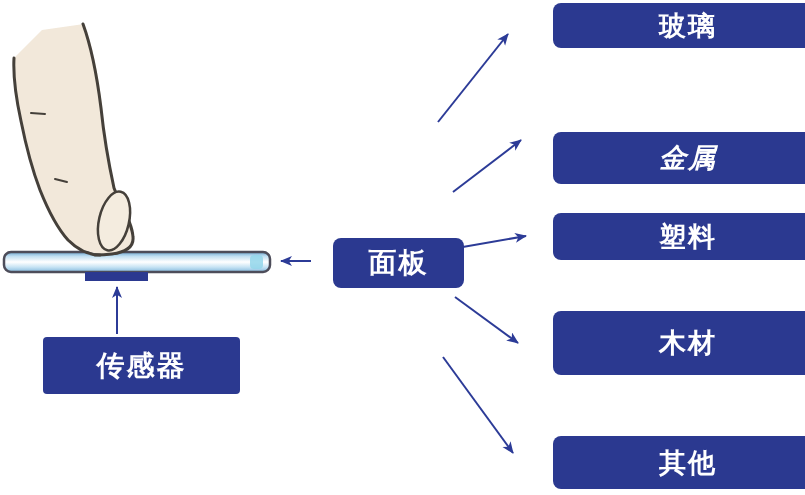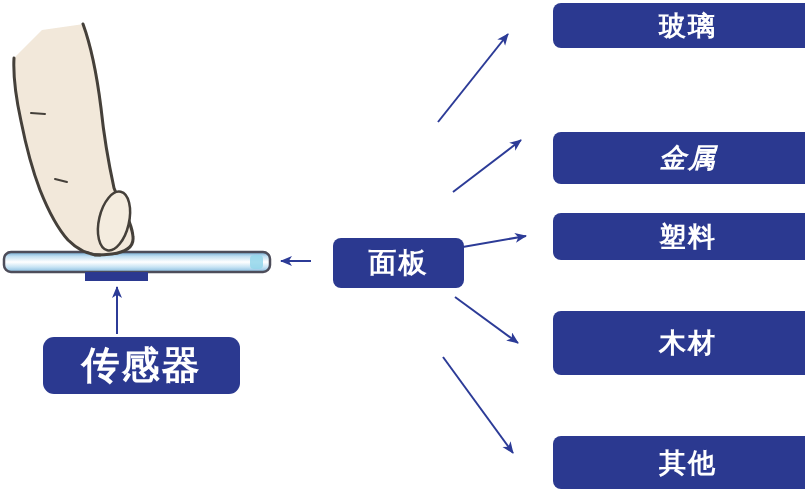--- a/index.html
+++ b/index.html
@@ -44,22 +44,22 @@
     width: 131px;
     height: 50px;
     border-radius: 8px;
     font-size: 28px;
   }
   .sensor-box {
     left: 23px;
     top: 337px;
     width: 197px;
     height: 57px;
-    border-radius: 11px;
-    font-size: 38px;
+    border-radius: 4px;
+    font-size: 28px;
   }
   .mat-0 { top: 3px;   height: 45px; }
   .mat-1 { top: 132px; height: 52px; font-style: italic; }
   .mat-2 { top: 213px; height: 47px; text-align: right; }
   .mat-3 { top: 311px; height: 64px; }
   .mat-4 { top: 436px; height: 53px; }
 </style>
 </head>
 <body>
 

